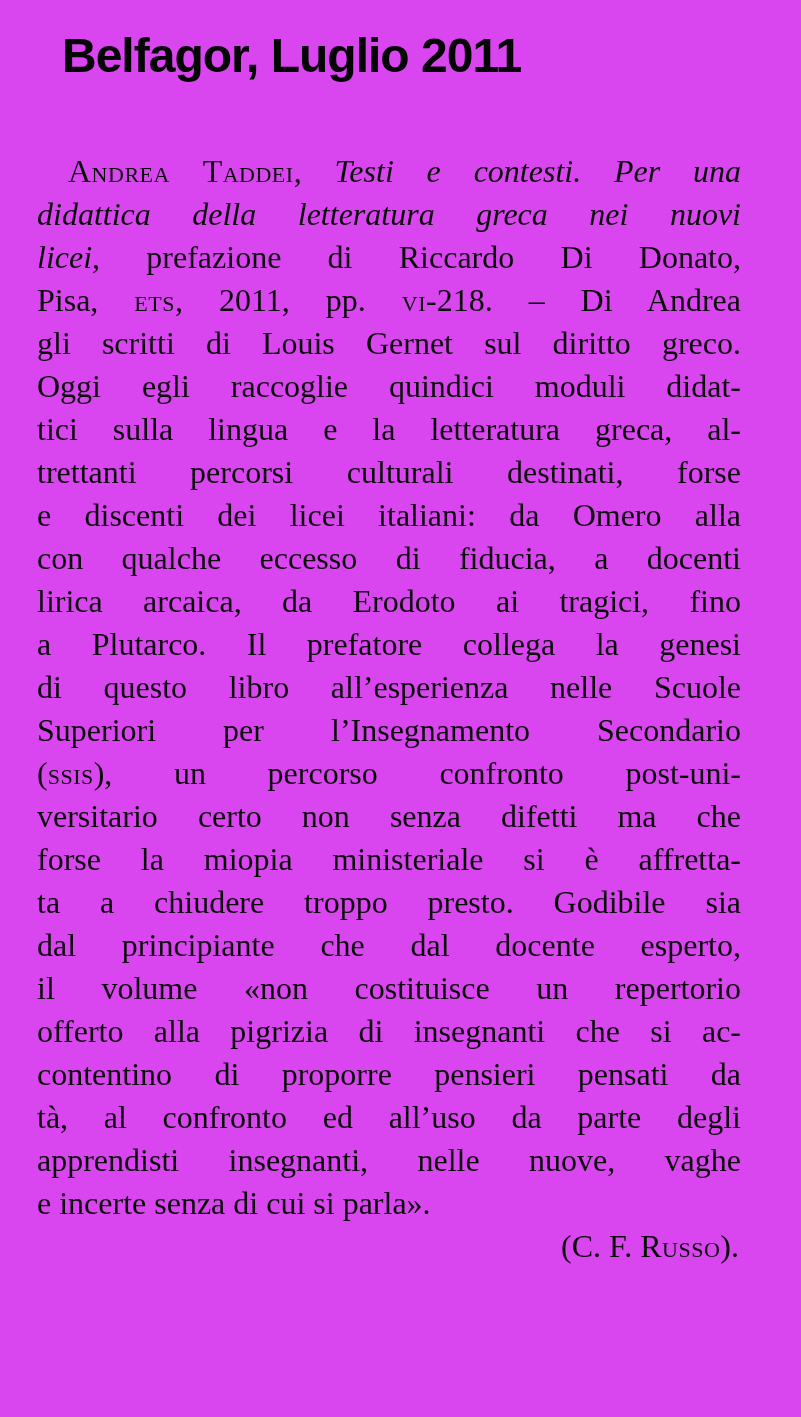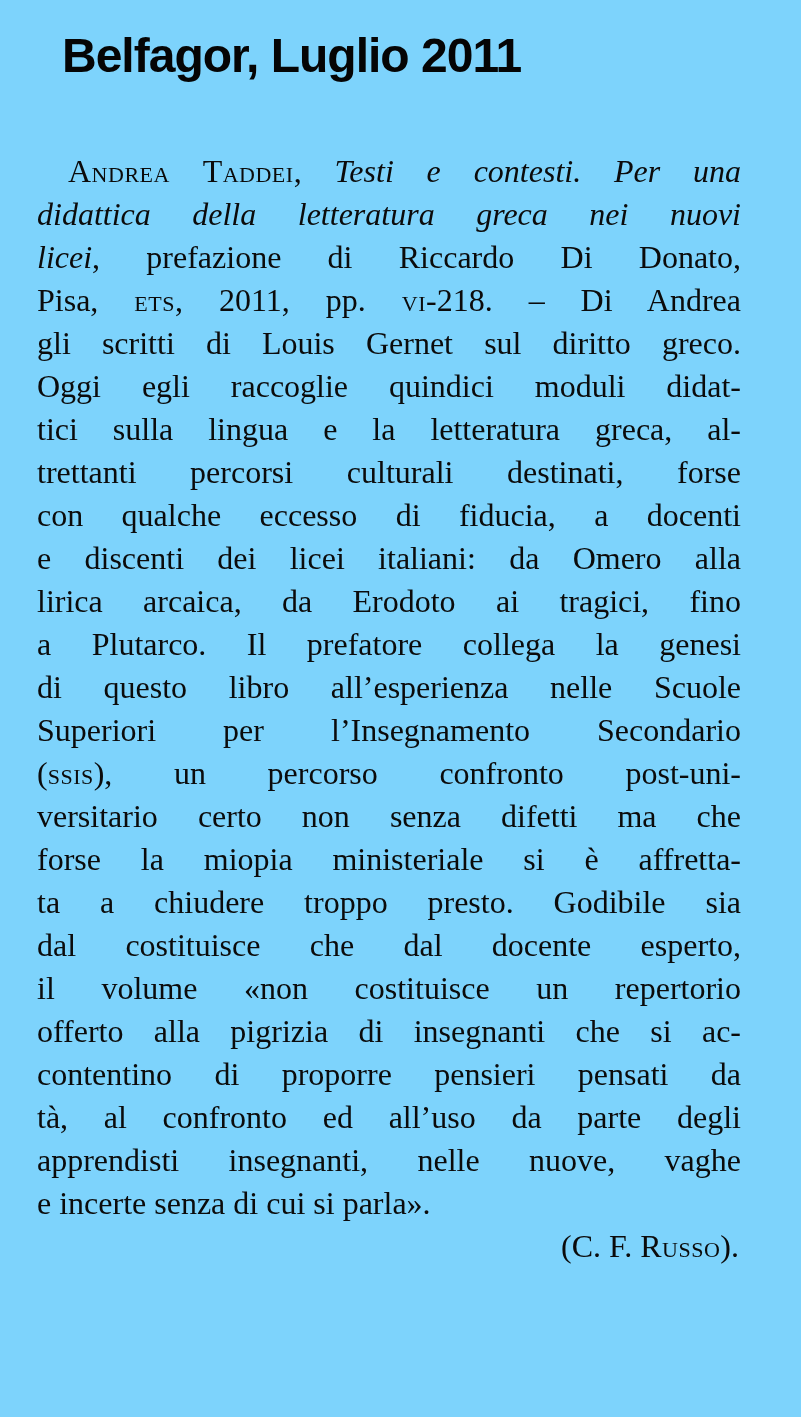--- a/index.html
+++ b/index.html
@@ -11,21 +11,21 @@
     height: 1417px;
     background: #ffffff;
     color: #0b0b0b;
     position: relative;
     overflow: hidden;
     font-family: "Liberation Serif", serif;
   }
   .scan-page {
     position: absolute;
     inset: 0;
-    background: #7dd3fc;
+    background: #d946ef;
     padding-left: 44px;
   }
   .masthead {
     position: absolute;
     left: 62px;
     top: 28px;
     font-family: "Liberation Sans", sans-serif;
     font-weight: bold;
     font-size: 48px;
     line-height: 1.15;
@@ -77,31 +77,31 @@
   <div class="review-body">
 
   <div class="line first"><span class="seg-smallcaps">Andrea Taddei</span><span>, </span><span class="seg-italic">Testi e contesti. Per una</span></div>
       <div class="line"><span class="seg-italic">didattica della letteratura greca nei nuovi</span></div>
       <div class="line"><span class="seg-italic">licei</span><span>, prefazione di Riccardo Di Donato,</span></div>
       <div class="line"><span>Pisa, </span><span class="seg-smallcaps">ets</span><span>, 2011, pp. </span><span class="seg-smallcaps">vi</span><span>-218. – Di Andrea</span></div>
       <div class="line"><span>gli scritti di Louis Gernet sul diritto greco.</span></div>
       <div class="line"><span>Oggi egli raccoglie quindici moduli didat-</span></div>
       <div class="line"><span>tici sulla lingua e la letteratura greca, al-</span></div>
       <div class="line"><span>trettanti percorsi culturali destinati, forse</span></div>
+      <div class="line"><span>e discenti dei licei italiani: da Omero alla</span></div>
       <div class="line"><span>con qualche eccesso di fiducia, a docenti</span></div>
-      <div class="line"><span>e discenti dei licei italiani: da Omero alla</span></div>
       <div class="line"><span>lirica arcaica, da Erodoto ai tragici, fino</span></div>
       <div class="line"><span>a Plutarco. Il prefatore collega la genesi</span></div>
       <div class="line"><span>di questo libro all’esperienza nelle Scuole</span></div>
       <div class="line"><span>Superiori per l’Insegnamento Secondario</span></div>
       <div class="line"><span>(</span><span class="seg-smallcaps">ssis</span><span>), un percorso confronto post-uni-</span></div>
       <div class="line"><span>versitario certo non senza difetti ma che</span></div>
       <div class="line"><span>forse la miopia ministeriale si è affretta-</span></div>
       <div class="line"><span>ta a chiudere troppo presto. Godibile sia</span></div>
-      <div class="line"><span>dal costituisce che dal docente esperto,</span></div>
+      <div class="line"><span>dal principiante che dal docente esperto,</span></div>
       <div class="line"><span>il volume «non costituisce un repertorio</span></div>
       <div class="line"><span>offerto alla pigrizia di insegnanti che si ac-</span></div>
       <div class="line"><span>contentino di proporre pensieri pensati da</span></div>
       <div class="line"><span>tà, al confronto ed all’uso da parte degli</span></div>
       <div class="line"><span>apprendisti insegnanti, nelle nuove, vaghe</span></div>
       <div class="line last"><span>e incerte senza di cui si parla».</span></div>
       <div class="sig-line"><span>(C. F. </span><span class="seg-smallcaps">Russo</span><span>).</span></div>
     </div>
 
 </div>

